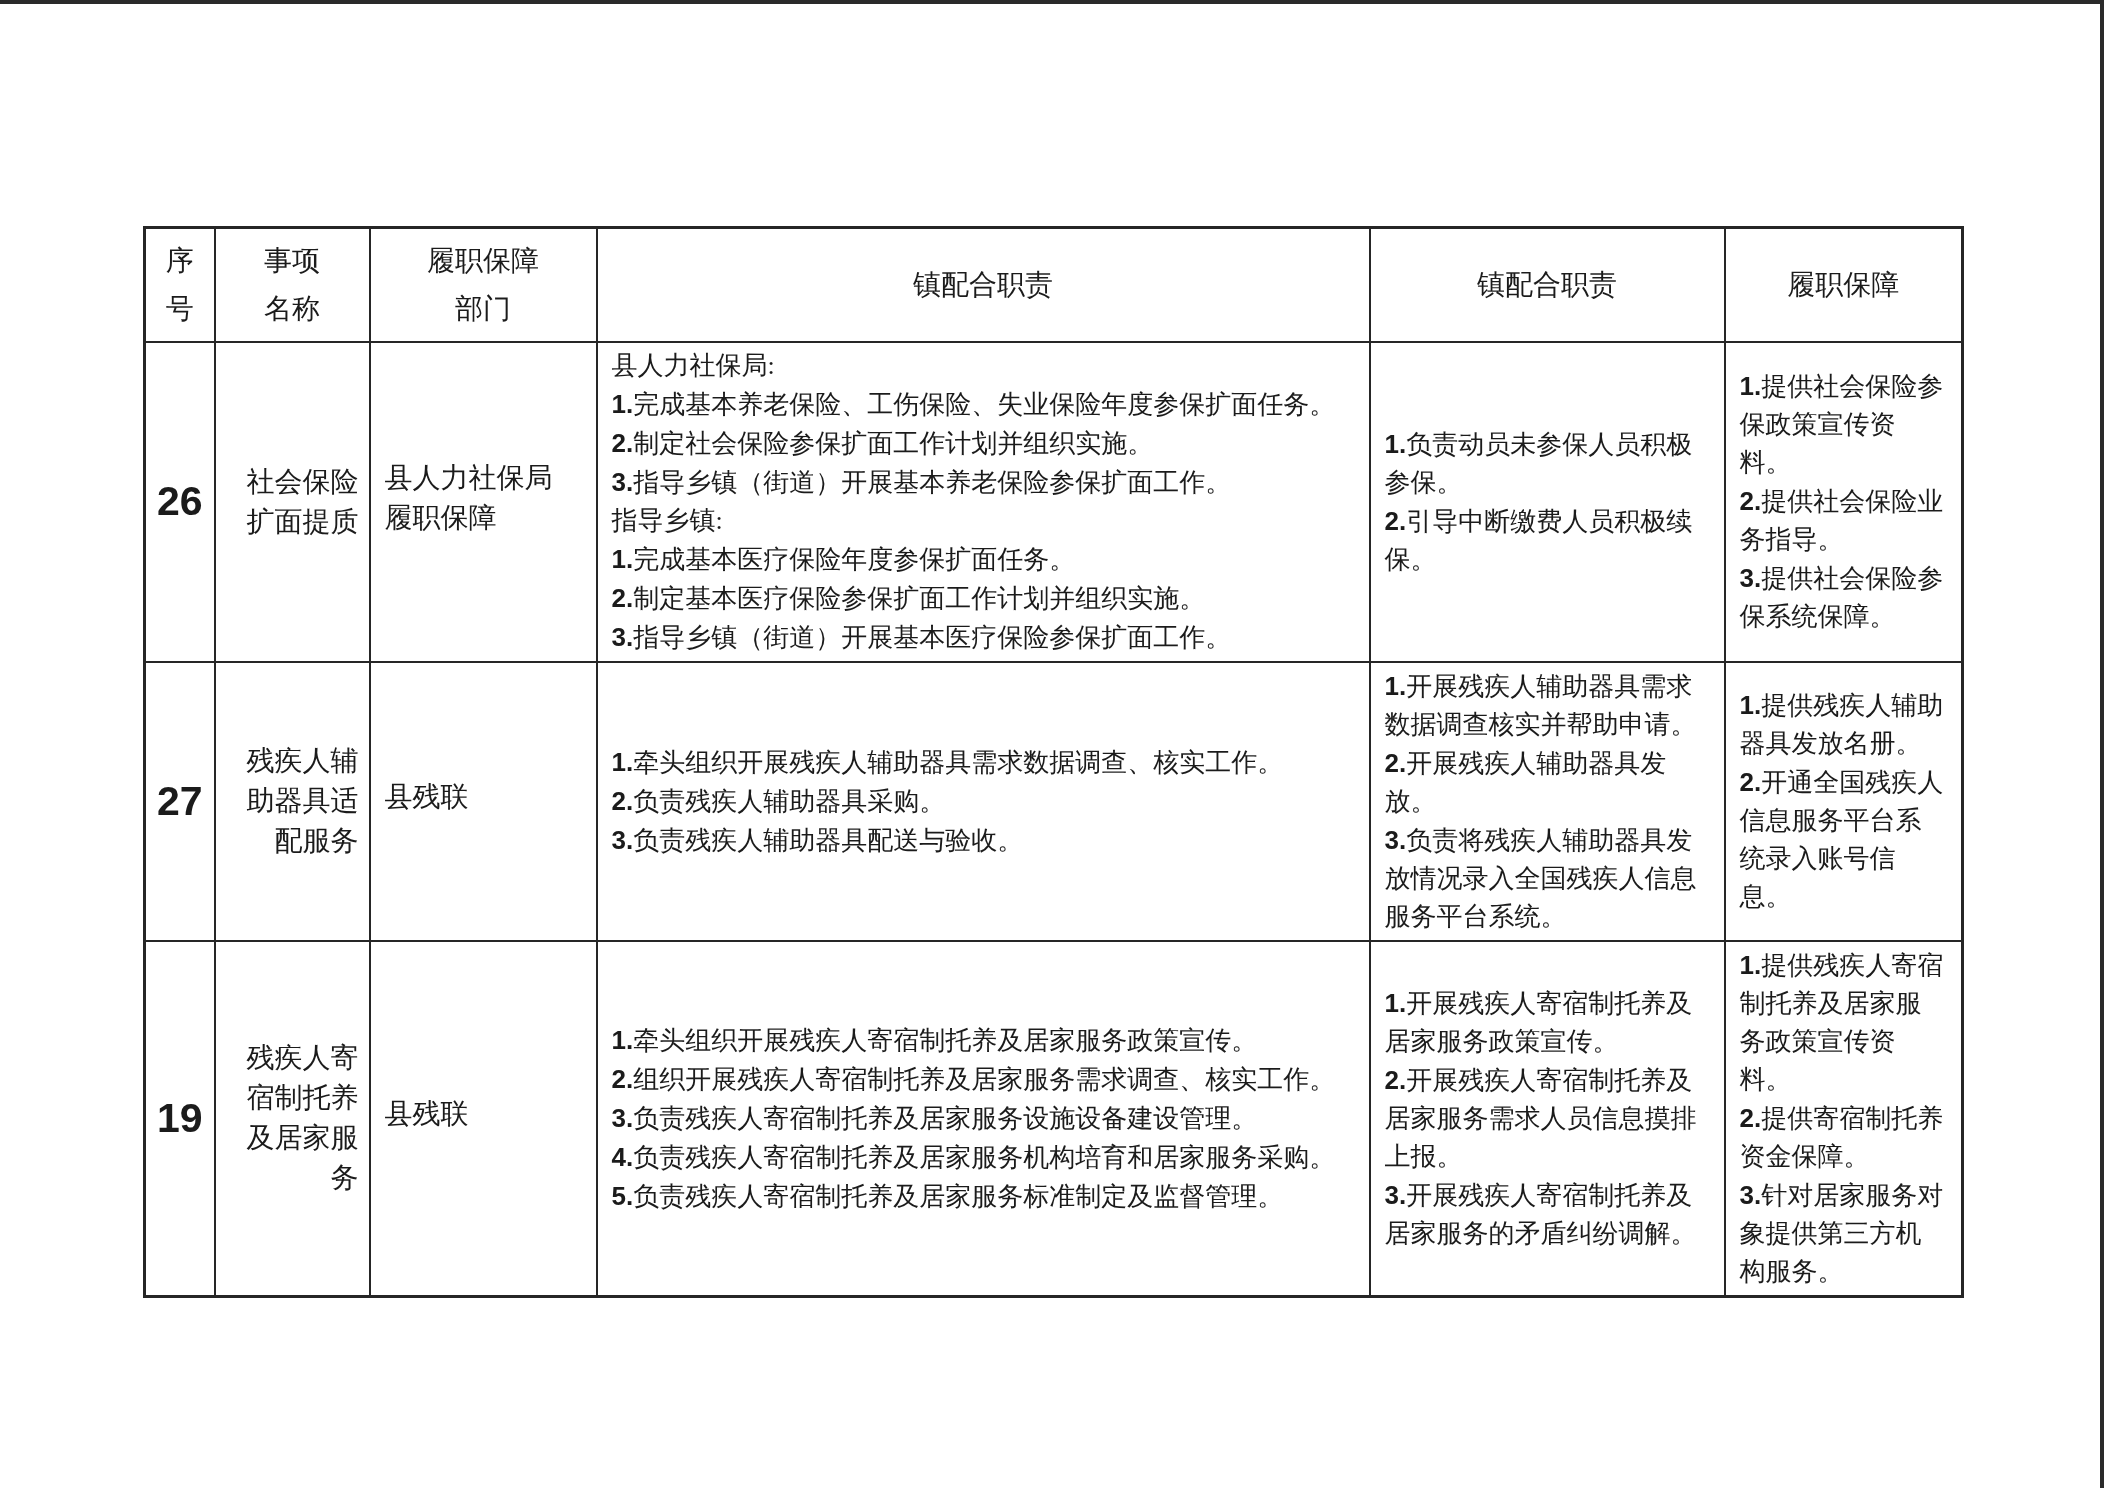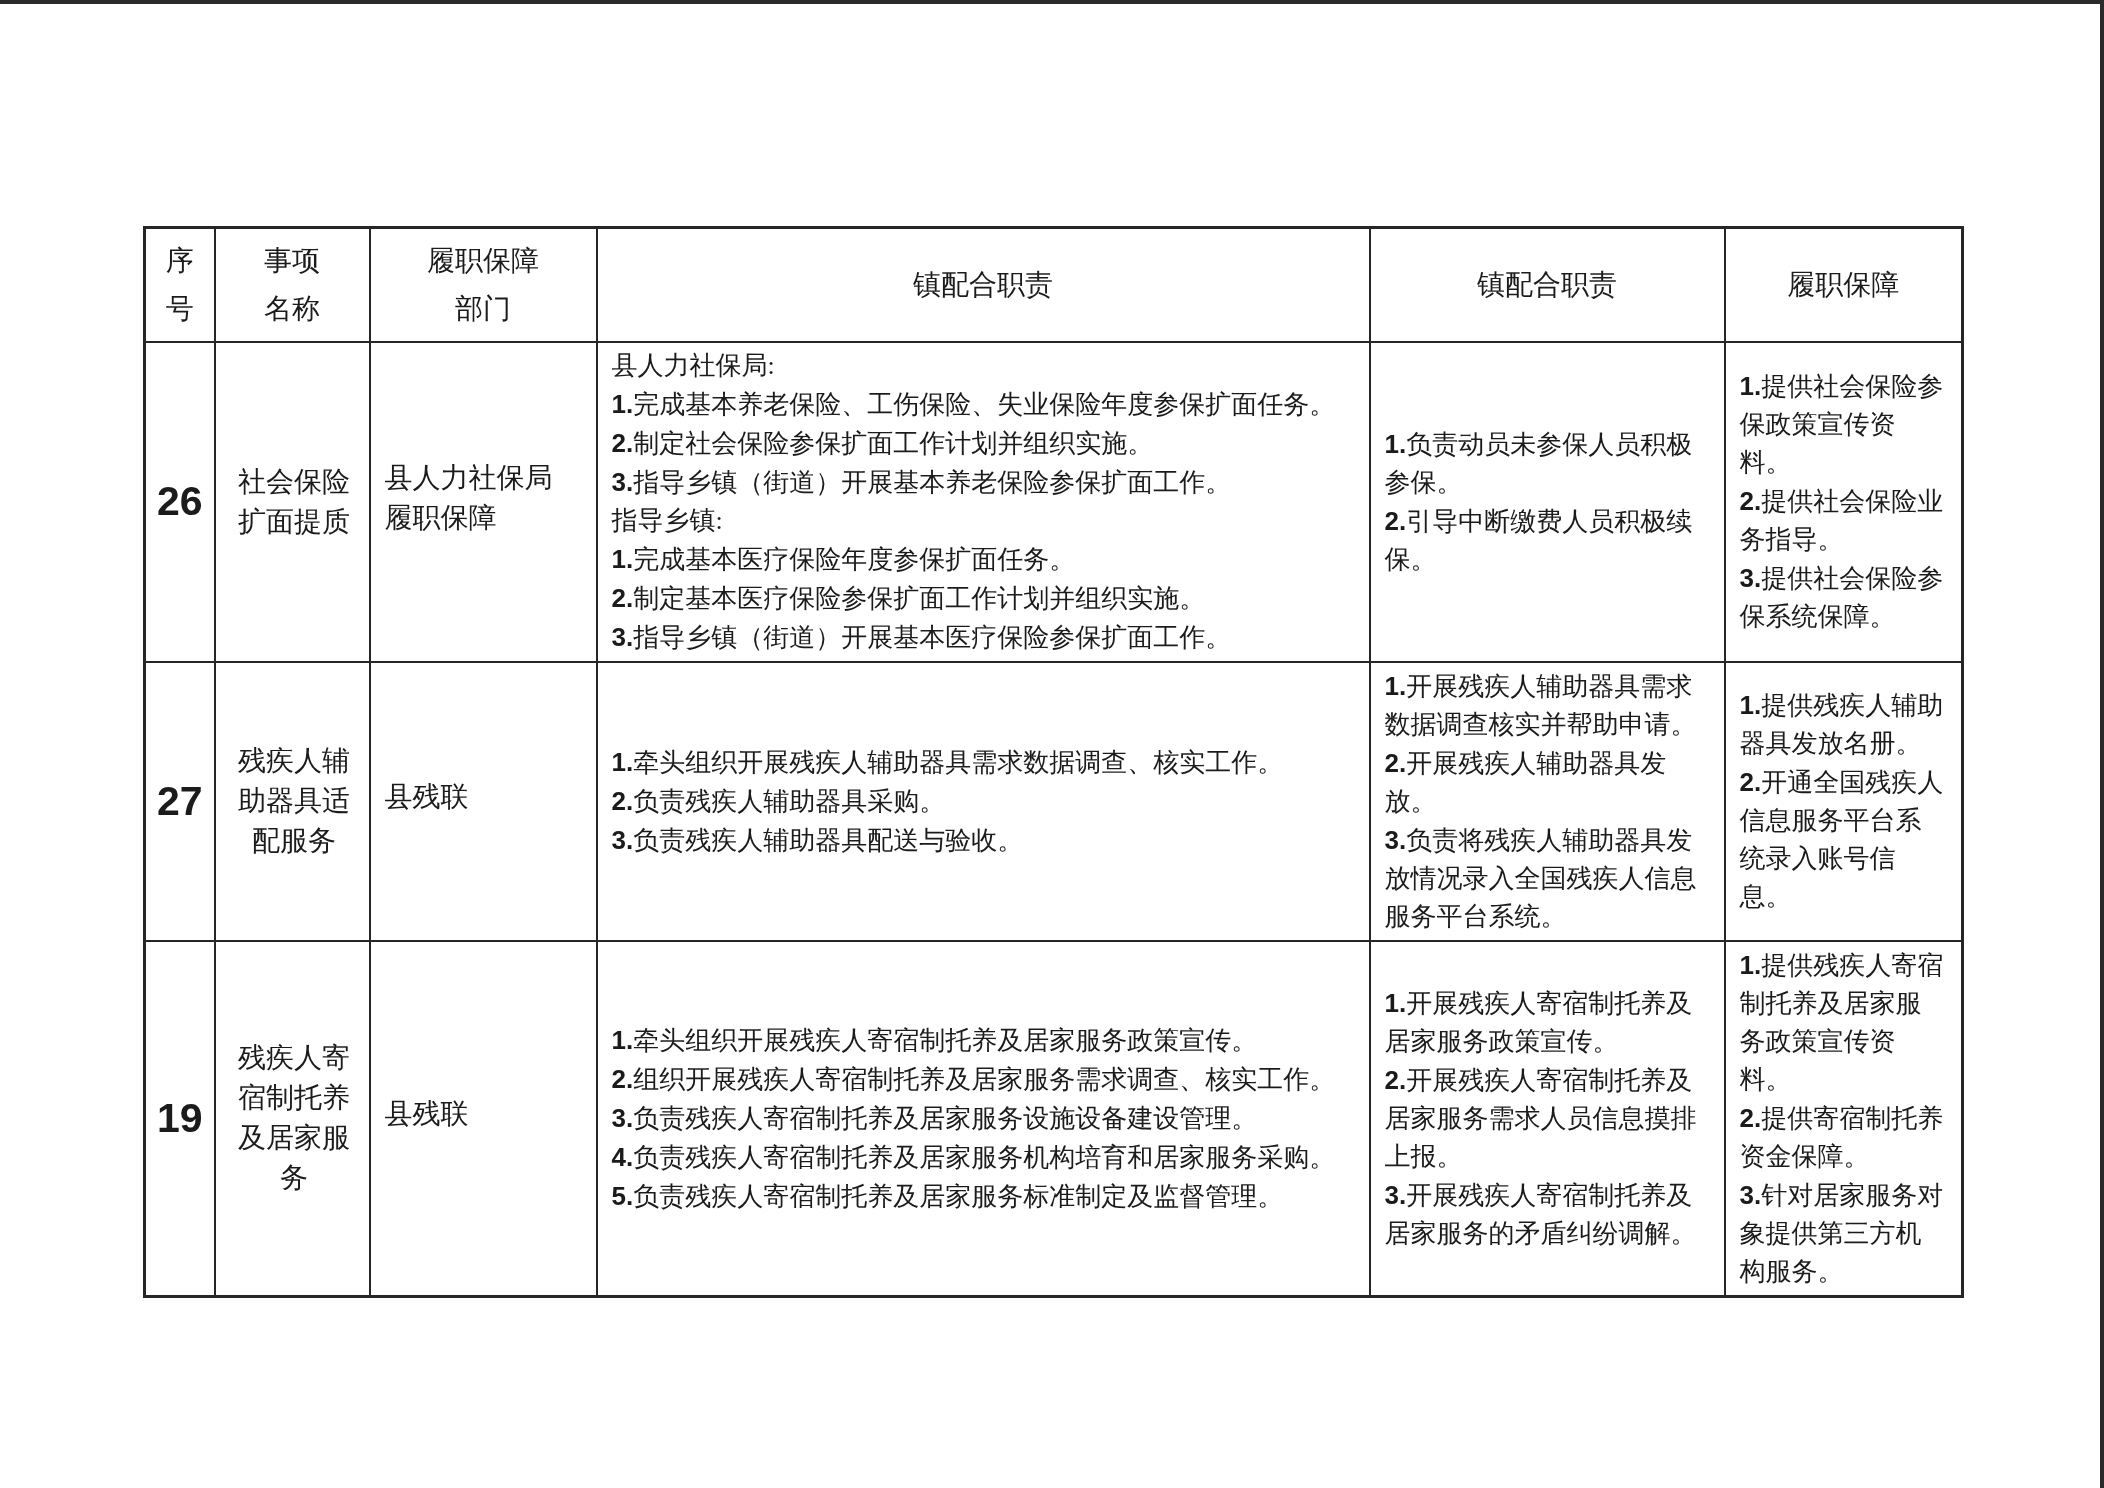--- a/index.html
+++ b/index.html
@@ -29,21 +29,21 @@
   tr.hdr   { height:114px; }
   tr.r26   { height:298px; }
   tr.r27   { height:220px; }
   tr.r28   { height:356px; }
 
   td.no {
     text-align:center;
     font-family:"Liberation Sans","DejaVu Sans",sans-serif;
     font-size:41px; font-weight:700; padding:0;
   }
-  td.name  { font-size:28px; line-height:40px; padding:0 10px 0 14px; text-align:center; }
+  td.name  { font-size:28px; line-height:40px; padding:0 10px 0 14px; text-align:right; }
   td.dept  { font-size:28px; line-height:40px; padding:0 10px 8px 14px; text-align:left; }
   td.duty  { font-size:26px; line-height:38px; padding:4px 14px; text-align:left; }
   .ditem, .dline { margin:0; }
   .num {
     font-family:"Liberation Sans","DejaVu Sans",sans-serif;
     font-weight:700;
   }
 </style>
 </head>
 <body>

